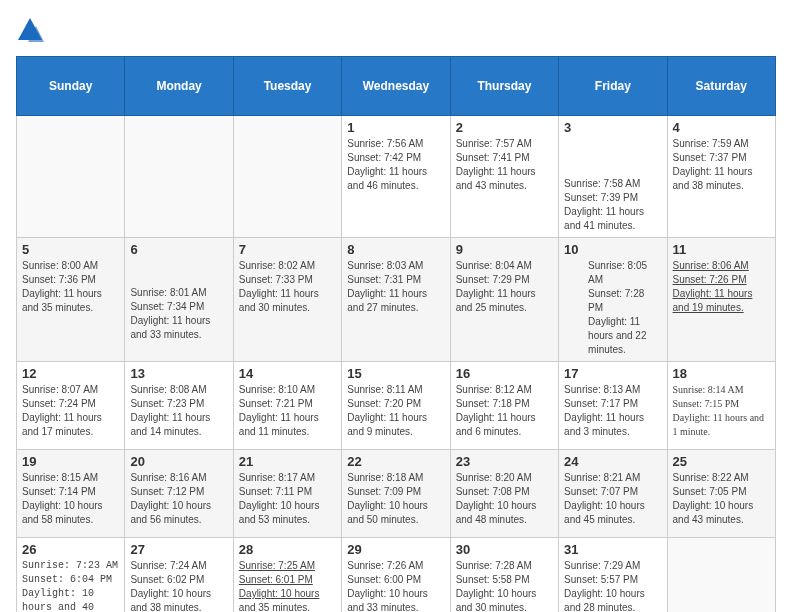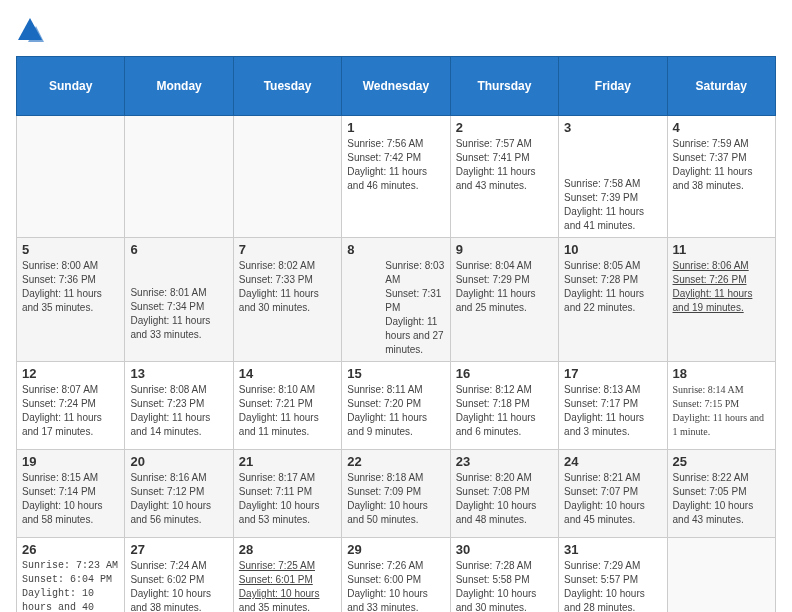--- a/index.html
+++ b/index.html
@@ -163,33 +163,33 @@
 Daylight: 11 hours and 33 minutes.</div>
         </td>
         <td>
           <span class="day-num">7</span>
           <div class="day-info" style="white-space: pre-line;">Sunrise: 8:02 AM
 Sunset: 7:33 PM
 Daylight: 11 hours and 30 minutes.</div>
         </td>
         <td>
           <span class="day-num">8</span>
-          <div class="day-info" style="white-space: pre-line; margin-left: 38px;">Sunrise: 8:03 AM
+          <div class="day-info" style="white-space: pre-line;">Sunrise: 8:03 AM
 Sunset: 7:31 PM
 Daylight: 11 hours and 27 minutes.</div>
         </td>
         <td>
           <span class="day-num">9</span>
           <div class="day-info" style="white-space: pre-line;">Sunrise: 8:04 AM
 Sunset: 7:29 PM
 Daylight: 11 hours and 25 minutes.</div>
         </td>
         <td>
           <span class="day-num">10</span>
-          <div class="day-info" style="white-space: pre-line;">Sunrise: 8:05 AM
+          <div class="day-info" style="white-space: pre-line; margin-left: 24px;">Sunrise: 8:05 AM
 Sunset: 7:28 PM
 Daylight: 11 hours and 22 minutes.</div>
         </td>
         <td>
           <span class="day-num">11</span>
           <div class="day-info" style="white-space: pre-line; text-decoration: underline;">Sunrise: 8:06 AM
 Sunset: 7:26 PM
 Daylight: 11 hours and 19 minutes.</div>
         </td>
       </tr>

